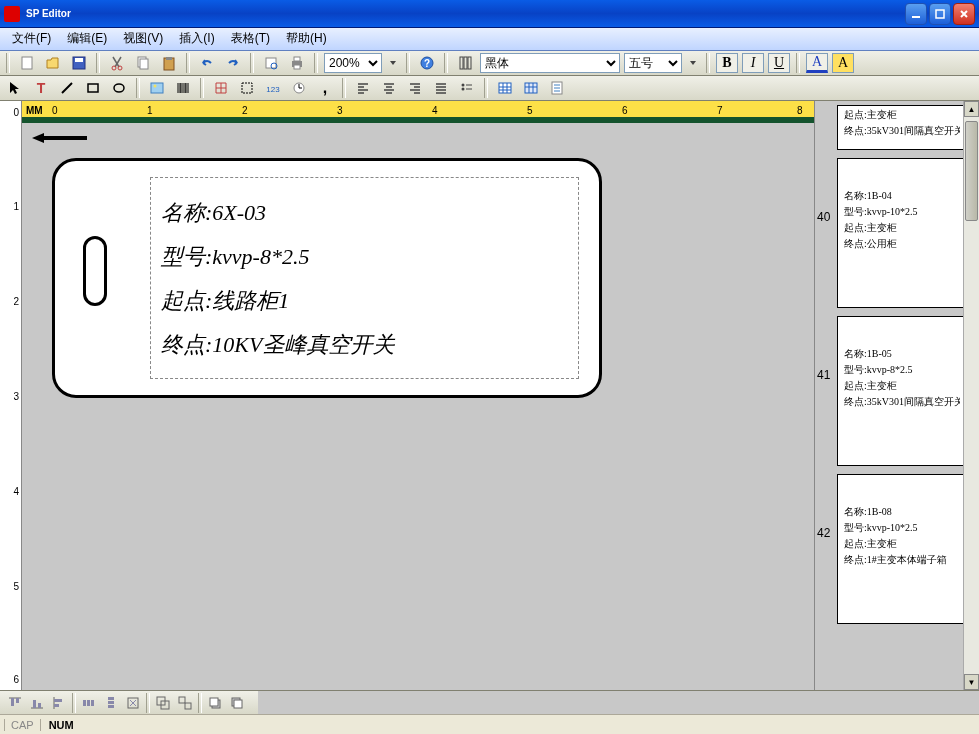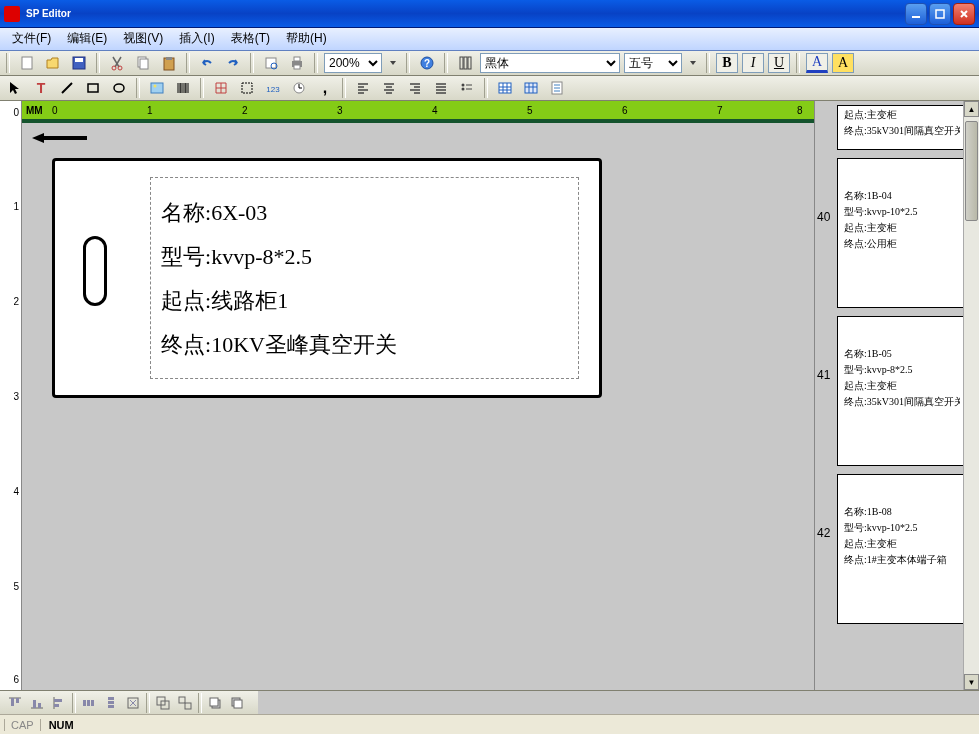--- a/index.html
+++ b/index.html
@@ -21,29 +21,29 @@
 .tsep { width: 4px; height: 20px; border-left: 1px solid #a0a090; border-right: 1px solid #fff; margin: 0 2px; }
 .zoom-combo { height: 20px; border: 1px solid #7f9db9; background: white; font-size: 12px; width: 58px; }
 .font-combo { height: 20px; border: 1px solid #7f9db9; background: white; font-size: 12px; width: 140px; }
 .size-combo { height: 20px; border: 1px solid #7f9db9; background: white; font-size: 12px; width: 58px; }
 .fmtbtn { width: 22px; height: 20px; border: 1px solid #7f9db9; background: #f0f0e8; display: flex; align-items: center; justify-content: center; cursor: pointer; font-family: "Times New Roman"; font-size: 14px; }
 
 .work { display: flex; height: calc(734px - 28px - 23px - 50px - 24px - 20px); }
 .vruler { width: 22px; background: #fff; border-right: 1px solid #888; position: relative; font-size: 9px; }
 .vruler .num { position: absolute; right: 2px; font-size: 10px; }
 .canvas-wrap { flex: 1; background: #c8c8c8; position: relative; overflow: hidden; }
-.hruler { height: 22px; background: #84cc16; border-bottom: 4px solid #14532d; position: relative; font-size: 9px; }
+.hruler { height: 22px; background: #fde047; border-bottom: 6px solid #14532d; position: relative; font-size: 9px; }
 .hruler .mm { position: absolute; left: 4px; top: 4px; font-size: 10px; font-weight: bold; }
 .hruler .num { position: absolute; top: 4px; font-size: 10px; }
 .canvas { position: absolute; top: 22px; left: 0; right: 0; bottom: 0; background: #c8c8c8; }
 .arrow { position: absolute; top: 10px; left: 10px; width: 55px; height: 10px; }
 .arrow::before { content: ''; position: absolute; left: 0; top: 0; border-right: 12px solid black; border-top: 5px solid transparent; border-bottom: 5px solid transparent; }
 .arrow::after { content: ''; position: absolute; left: 12px; top: 3px; width: 43px; height: 4px; background: black; }
 
-.card { position: absolute; left: 30px; top: 35px; width: 550px; height: 240px; background: white; border: 3px solid black; border-radius: 4px; }
+.card { position: absolute; left: 30px; top: 35px; width: 550px; height: 240px; background: white; border: 3px solid black; border-radius: 24px; font-style: italic; }
 .card .hole { position: absolute; left: 28px; top: 75px; width: 24px; height: 70px; border: 3px solid black; border-radius: 12px; background: white; }
 .card .inner { position: absolute; left: 95px; top: 16px; right: 20px; bottom: 16px; border: 1px dashed #888; padding: 20px 10px; }
 .card .line { font-size: 22px; font-family: "SimHei"; margin-bottom: 14px; }
 
 .thumbs { width: 165px; background: #c8c8c8; border-left: 1px solid #888; padding: 4px; overflow-y: auto; position: relative; }
 .thumb-item { margin-bottom: 8px; position: relative; }
 .thumb-num { position: absolute; left: -2px; top: 52px; font-size: 12px; font-weight: normal; z-index: 2; }
 .thumb-item:first-child .thumb-num { top: -18px; }
 .thumb { width: 130px; height: 150px; background: white; border: 1px solid black; margin-left: 18px; padding: 30px 6px; }
 .thumb.partial { height: 45px; padding: 2px 6px; }

